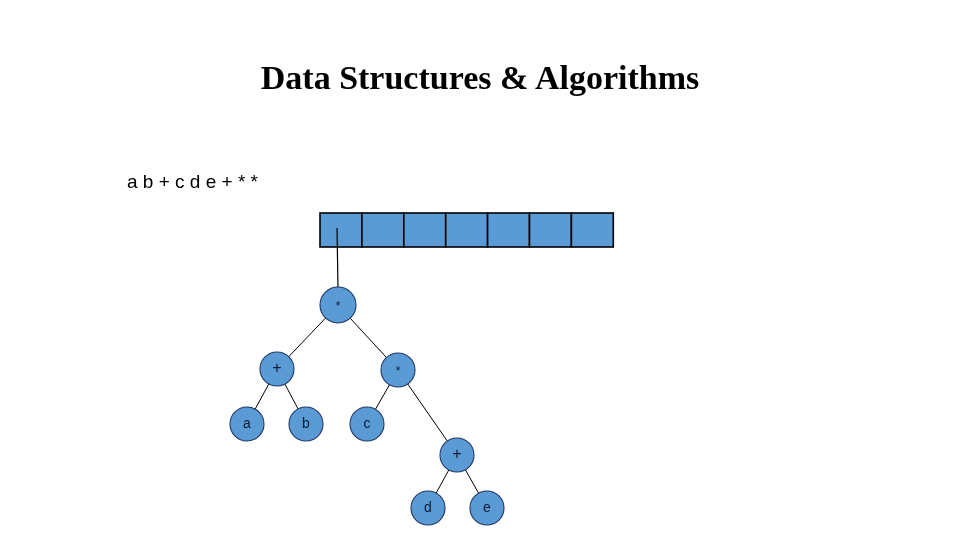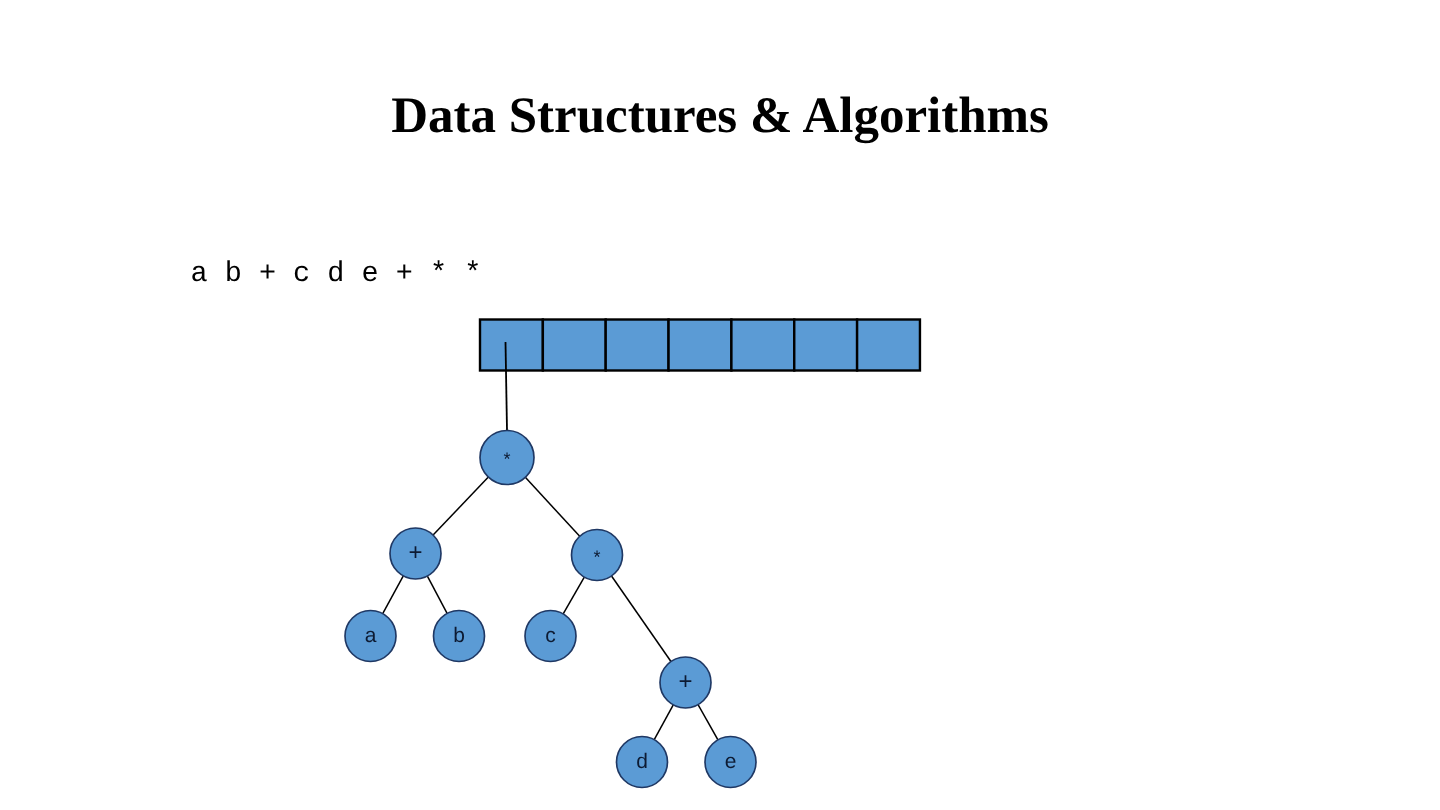--- a/index.html
+++ b/index.html
@@ -32,21 +32,21 @@
     font-size: 34px;
     line-height: 40px;
     letter-spacing: 0px;
     color: #000000;
     white-space: nowrap;
   }
   #expression-text {
     position: absolute;
     left: 127px;
     top: 170px;
-    font-family: Liberation Mono, monospace;
+    font-family: Liberation Sans, sans-serif;
     font-weight: normal;
     font-size: 19px;
     line-height: 24px;
     color: #000000;
     white-space: pre;
     text-align: right;
   }
   #diagram-svg {
     position: absolute;
     left: 0;

